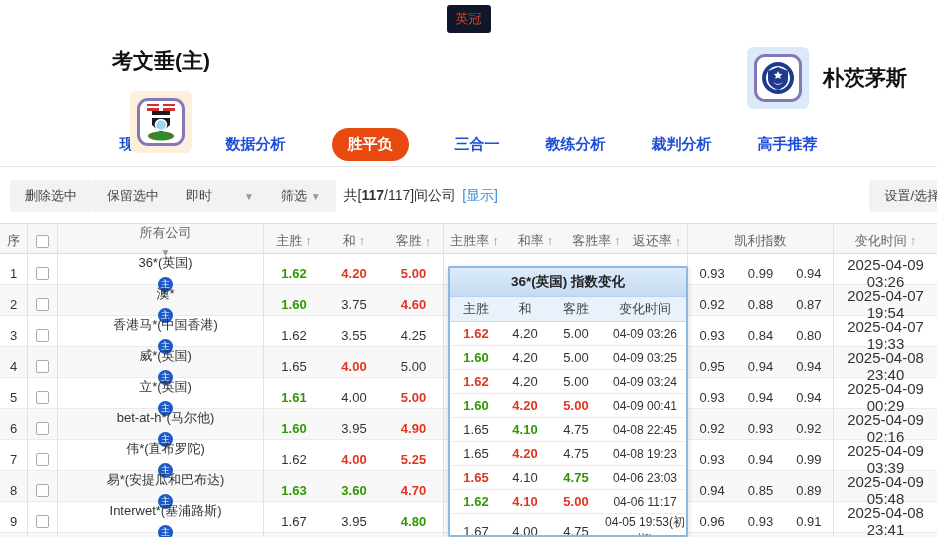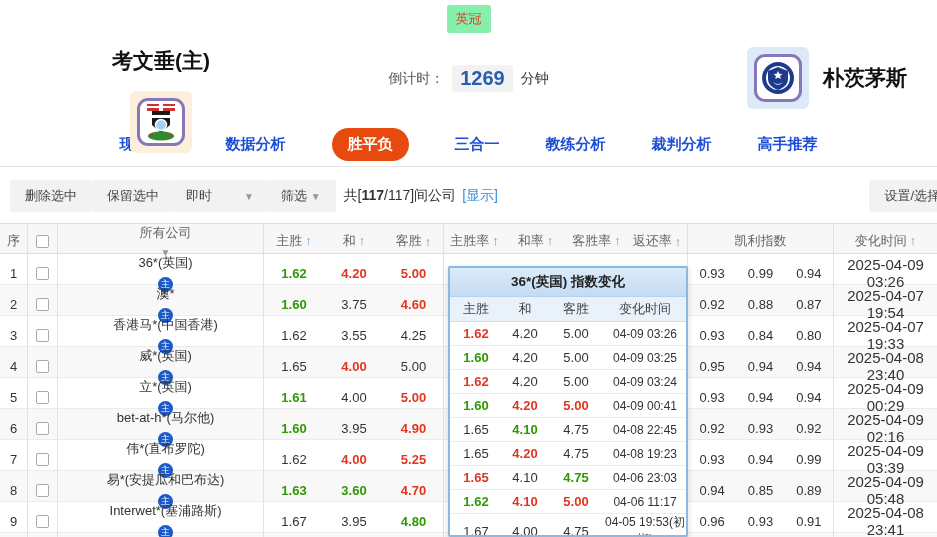--- a/index.html
+++ b/index.html
@@ -2,21 +2,21 @@
 <html><head>
 <meta charset="utf-8">
 <style>
   * { margin:0; padding:0; box-sizing:border-box; }
   html,body { width:937px; height:537px; overflow:hidden; background:#fff;
               font-family:"Liberation Sans","DejaVu Sans",sans-serif; color:#333; }
   .page { position:relative; width:937px; height:537px; }
 
   
   .topbar { height:37px; display:flex; align-items:center; justify-content:center; gap:4px; }
-  .league-badge { background:#86efac; color:#cf4527; font-size:13px; padding:5px 9px; border-radius:3px; }
+  .league-badge { background:#0f172a; color:#cf4527; font-size:13px; padding:5px 9px; border-radius:3px; }
   .kickoff-strip { background:#f5f5f5; padding:6px 14px; border-radius:3px; font-size:14px; display:flex; gap:6px; align-items:center; }
   .kickoff-strip b { color:#222; }
   .venue { margin-left:12px; color:#333; font-weight:bold; }
 
   
   .match-header { position:relative; height:86px; }
   .home-block { position:absolute; left:112px; top:10px; display:flex; align-items:center; gap:16px;flex-direction:column; }
   .away-block { position:absolute; right:30px; top:10px; display:flex; align-items:center; gap:14px; }
   .team-name { font-size:21px; font-weight:bold; color:#111; }
   .logo-outer { width:62px; height:62px; border-radius:6px; display:flex; align-items:center; justify-content:center; }
@@ -93,25 +93,20 @@
             <rect x="8" y="12" width="18" height="3" fill="#fff"></rect>
             <circle cx="17" cy="22" r="5.5" fill="#9fd3ef" stroke="#fff" stroke-width="1.5"></circle>
             <ellipse cx="17" cy="33" rx="13" ry="4.5" fill="#2e8b2e"></ellipse>
             <circle cx="8" cy="32" r="1.5" fill="#cf3030"></circle>
             <circle cx="26" cy="32" r="1.5" fill="#cf3030"></circle>
           </svg>
         </span>
       </span>
     </div>
 
-    <div class="countdown">
-      <span>倒计时：</span>
-      <span class="countdown-value">1269</span>
-      <span class="countdown-unit">分钟</span>
-    </div>
 
     <div class="away-block">
       <span class="logo-outer away">
         <span class="logo-inner">
           <svg width="36" height="36" viewBox="0 0 36 36">
             <circle cx="18" cy="18" r="16" fill="#1e3a8f"></circle>
             <circle cx="18" cy="18" r="12" fill="#fff"></circle>
             <path d="M18 7 l10 4 v8 c0 6 -5 9 -10 11 c-5 -2 -10 -5 -10 -11 v-8 z" fill="#1e3a8f"></path>
             <path d="M13 22 a6 6 0 0 0 10 0 a7.5 7.5 0 0 1 -10 0 z" fill="#fff"></path>
             <path d="M18 11 l1.3 2.8 3 .3 -2.2 2 .6 3 -2.7 -1.5 -2.7 1.5 .6 -3 -2.2 -2 3 -.3 z" fill="#fff"></path>

